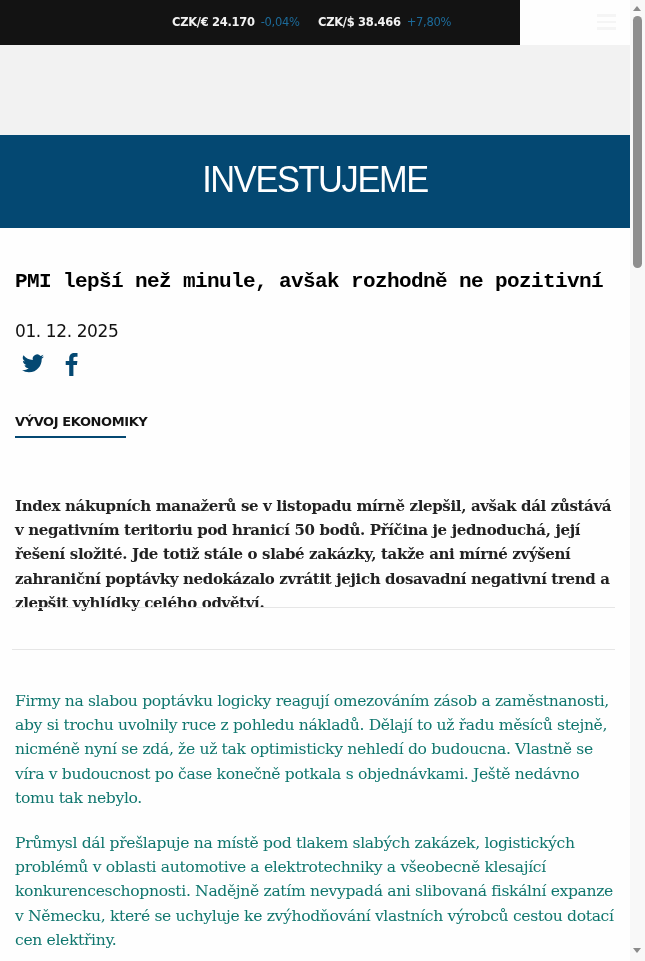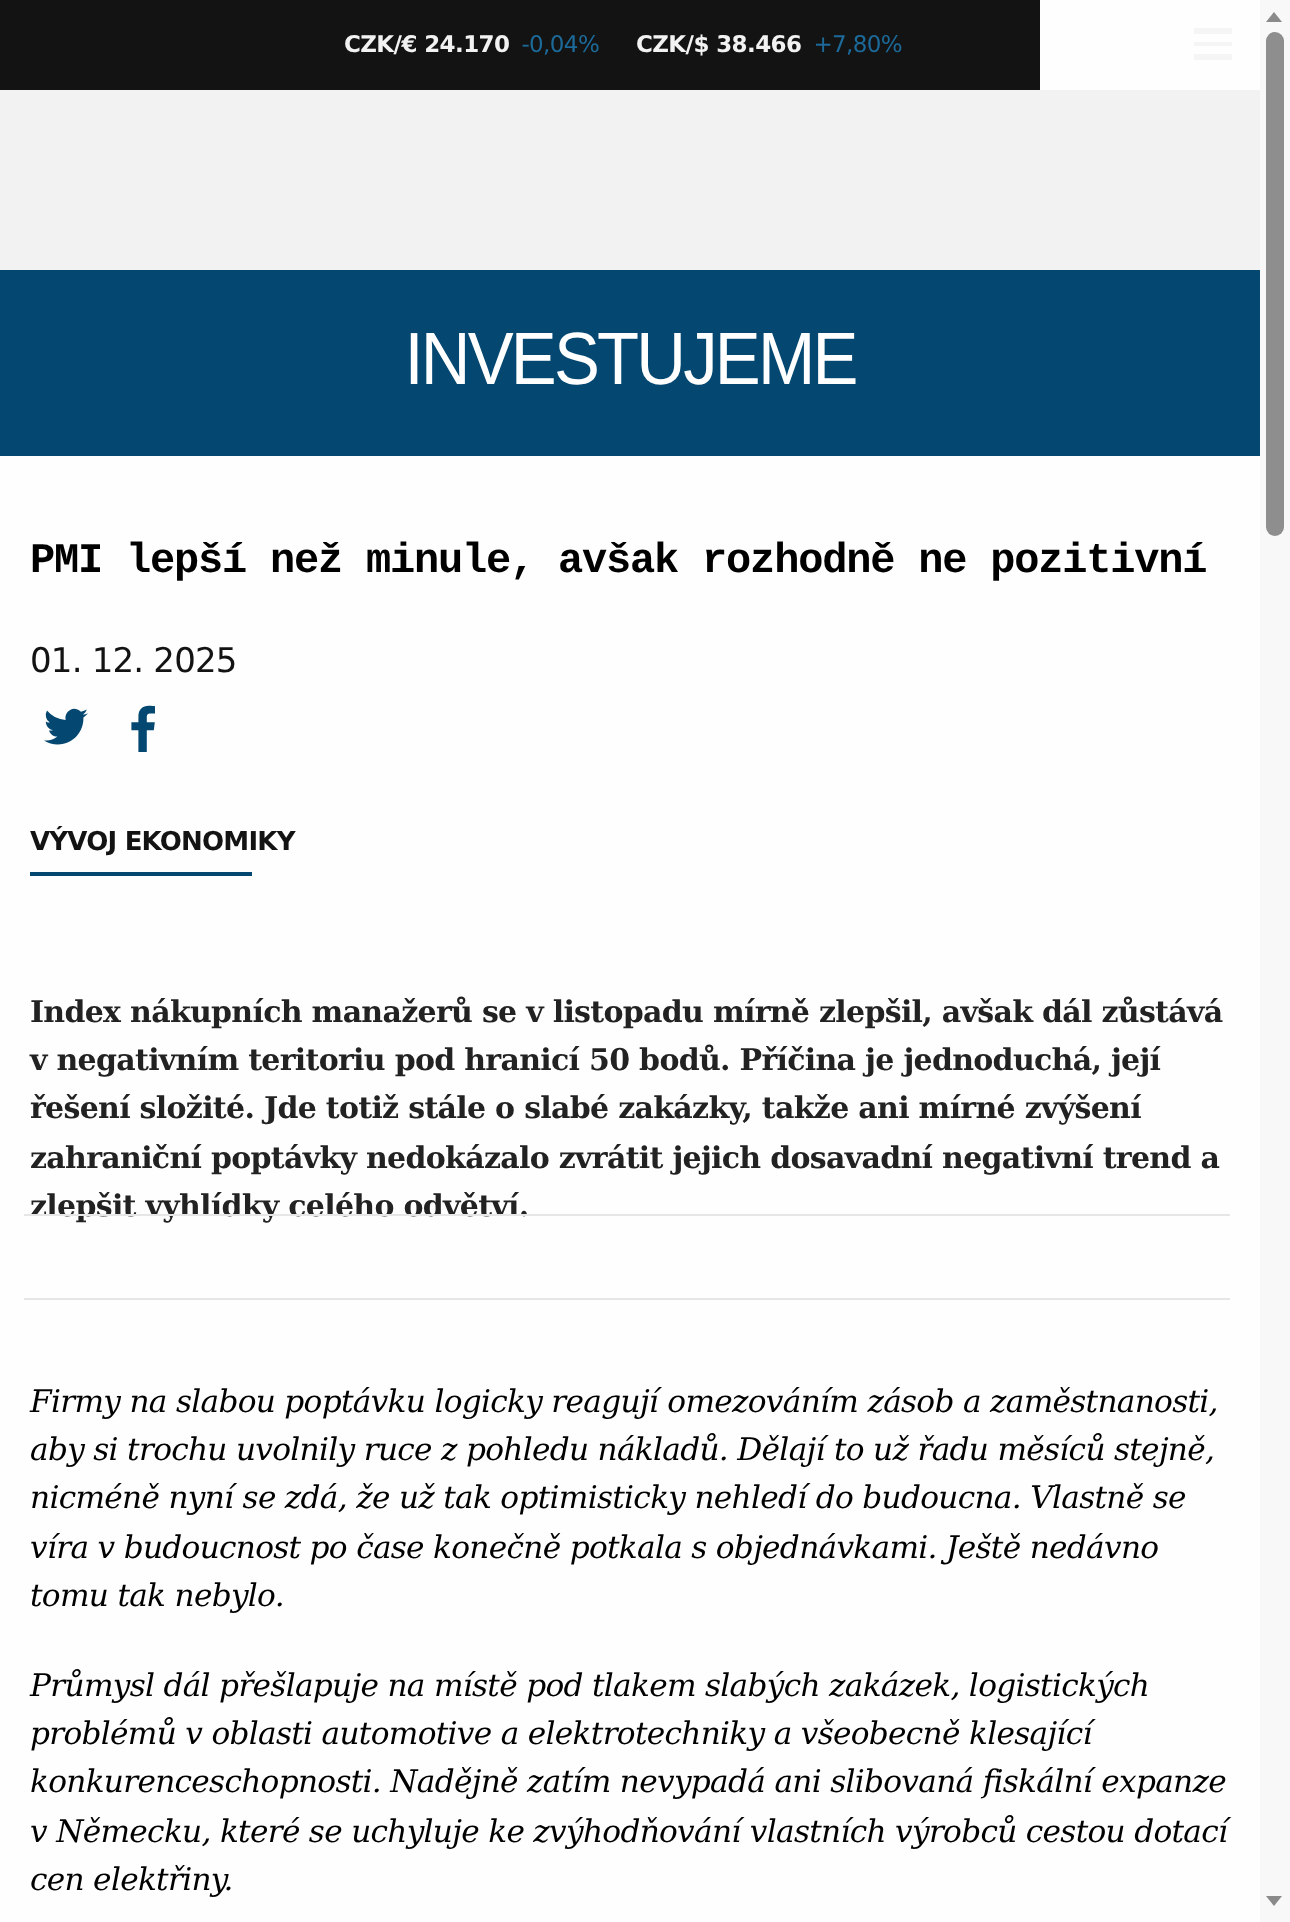--- a/index.html
+++ b/index.html
@@ -33,21 +33,21 @@
     .share-fb { left: 60px; }
 
     .category { position: absolute; left: 15px; top: 414px; font-size: 13px; font-weight: bold; color: #131313; letter-spacing: -0.4px; }
     .category-line { position: absolute; left: 15px; top: 436px; width: 111px; height: 2px; background: #044872; }
 
     .lead { position: absolute; left: 15px; top: 494px; width: 600px; font-family: "DejaVu Serif", serif; font-size: 15px; font-weight: bold; line-height: 24.2px; color: #222; letter-spacing: -0.35px; }
     .sep { position: absolute; left: 12px; width: 603px; height: 1px; background: #e6e6e6; }
     .sep1 { top: 607px; }
     .sep2 { top: 649px; }
 
-    .para { position: absolute; left: 15px; width: 605px; font-family: "DejaVu Serif", serif; font-size: 15.6px; line-height: 24.2px; color: #000000; letter-spacing: -0.35px; font-style: italic; }
+    .para { position: absolute; left: 15px; width: 605px; font-family: "DejaVu Serif", serif; font-size: 15.6px; line-height: 24.2px; color: #0f766e; letter-spacing: -0.35px; }
     .para1 { top: 689px; }
     .para2 { top: 831px; }
 
     
     .scrollbar { position: absolute; left: 630px; top: 0; width: 15px; height: 961px; background: #f8f8f8; }
     .scroll-up { position: absolute; left: 633px; top: 6px; width: 0; height: 0; border-left: 4.5px solid transparent; border-right: 4.5px solid transparent; border-bottom: 5px solid #8a8a8a; cursor: pointer; }
     .scroll-down { position: absolute; left: 633px; top: 948px; width: 0; height: 0; border-left: 4.5px solid transparent; border-right: 4.5px solid transparent; border-top: 5px solid #8a8a8a; cursor: pointer; }
     .scroll-thumb { position: absolute; left: 633px; top: 16px; width: 9px; height: 252px; background: #8e8e8e; border-radius: 5px; cursor: pointer; }
   </style>
 </head>

